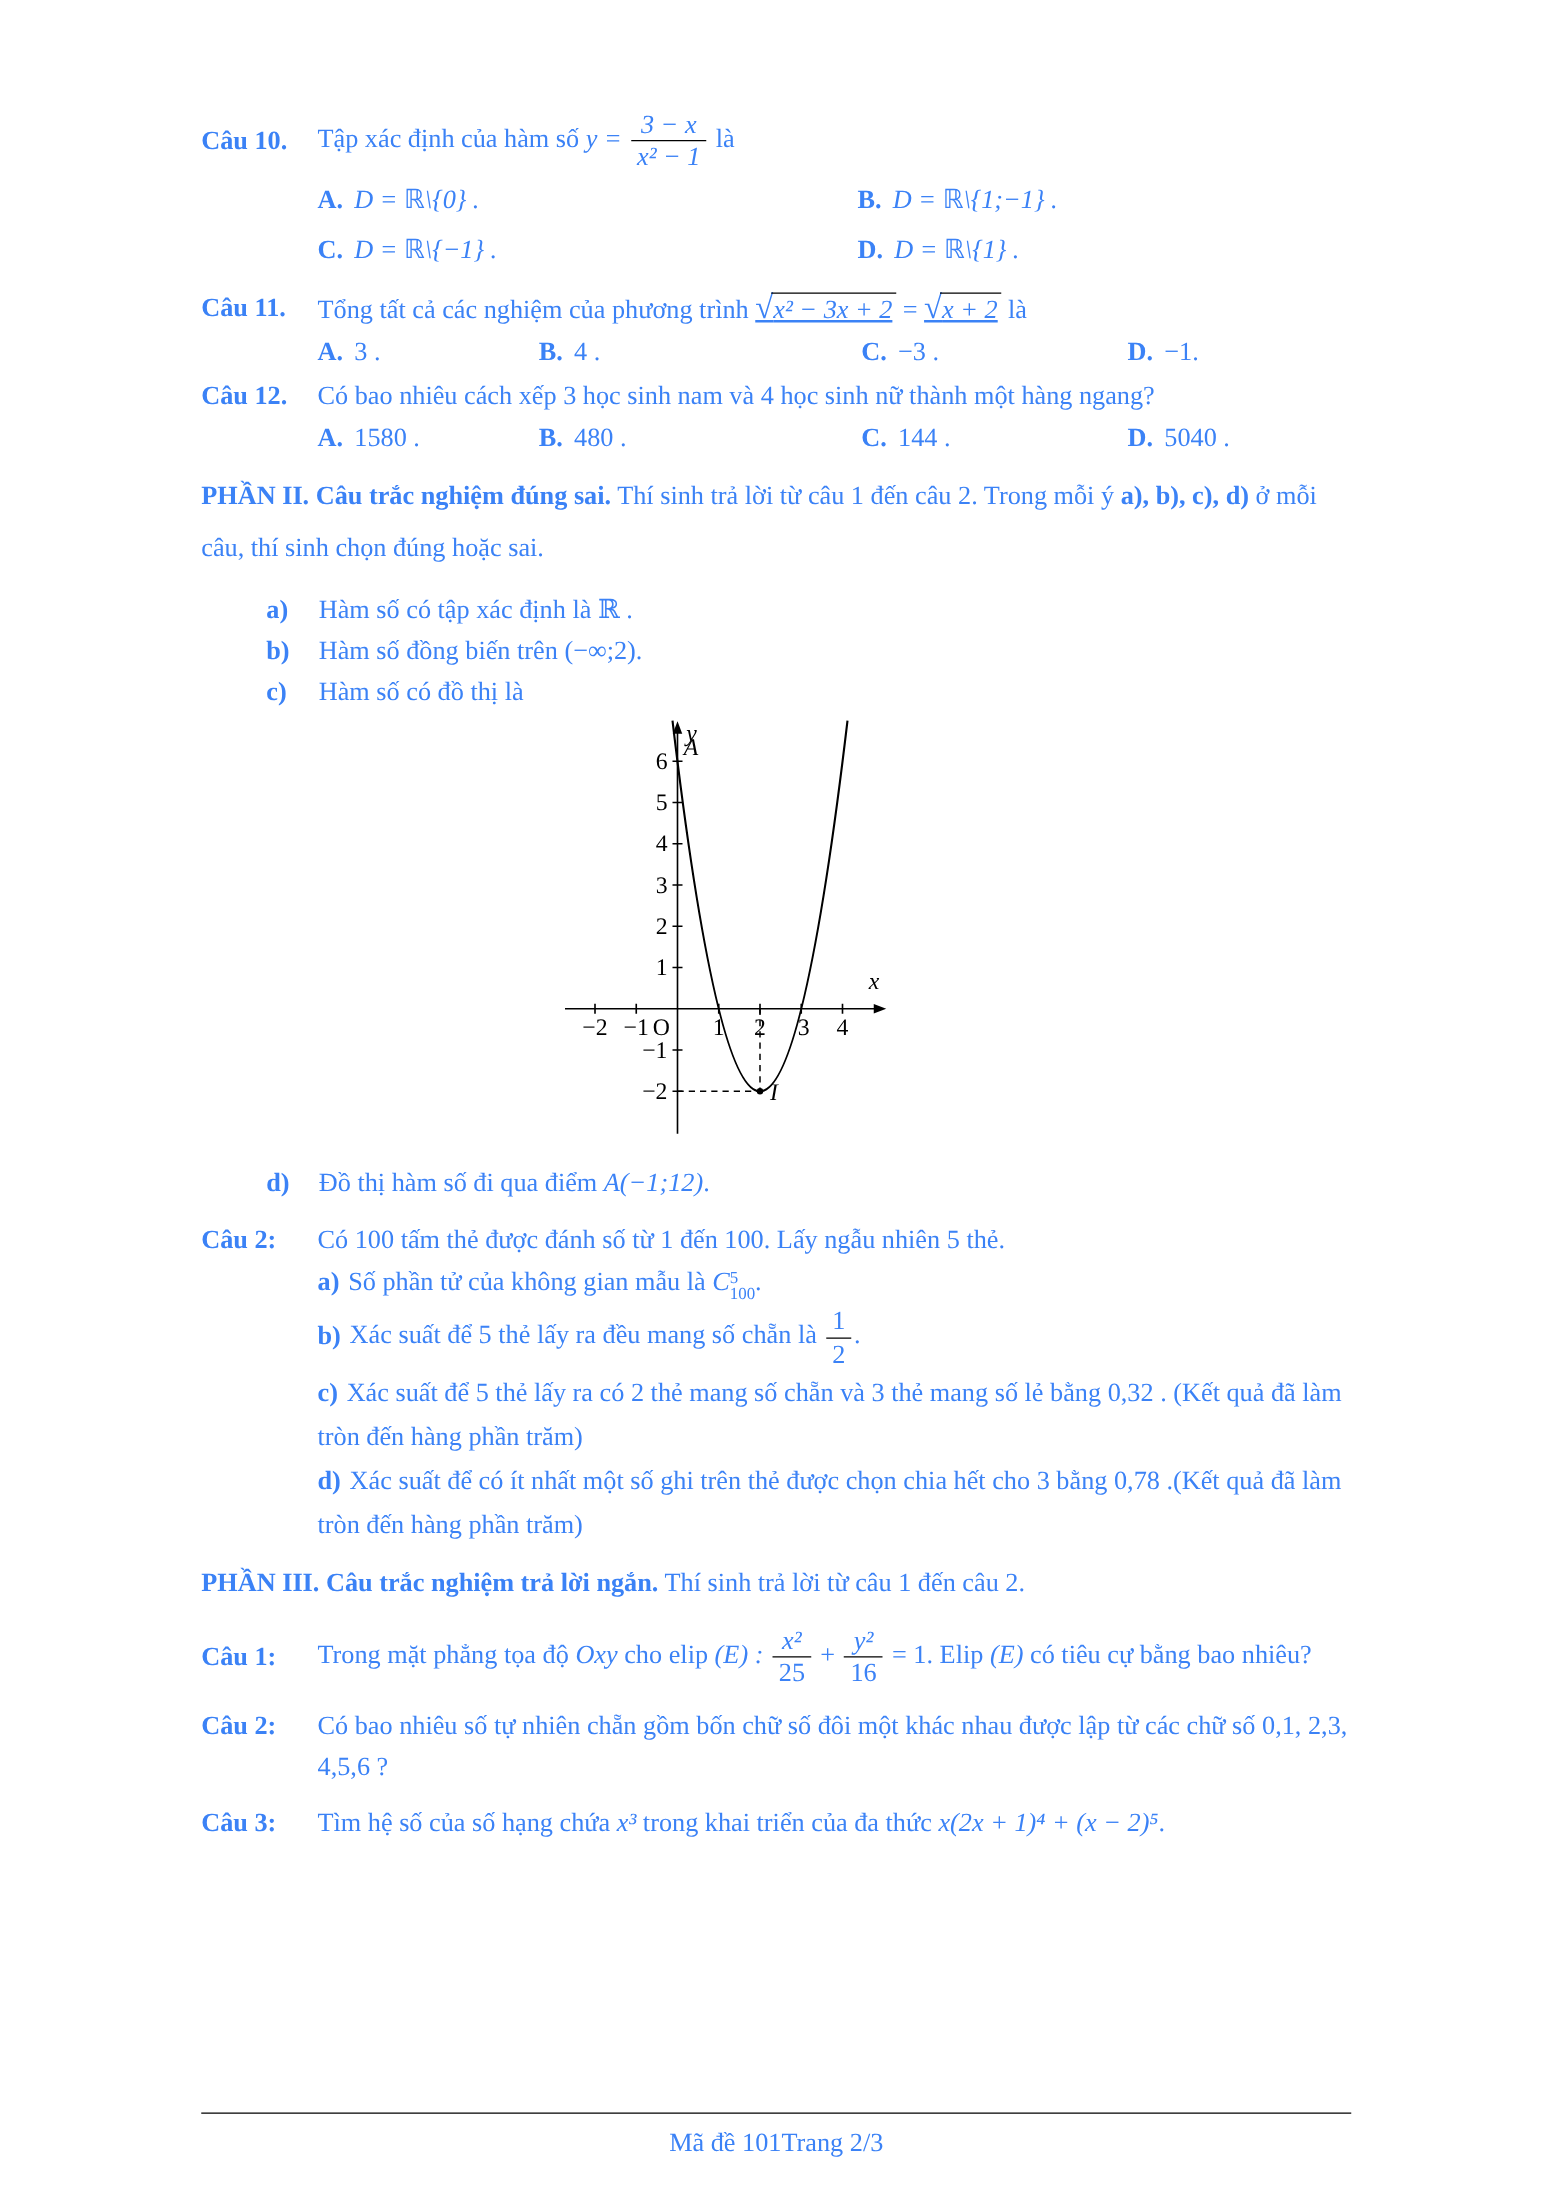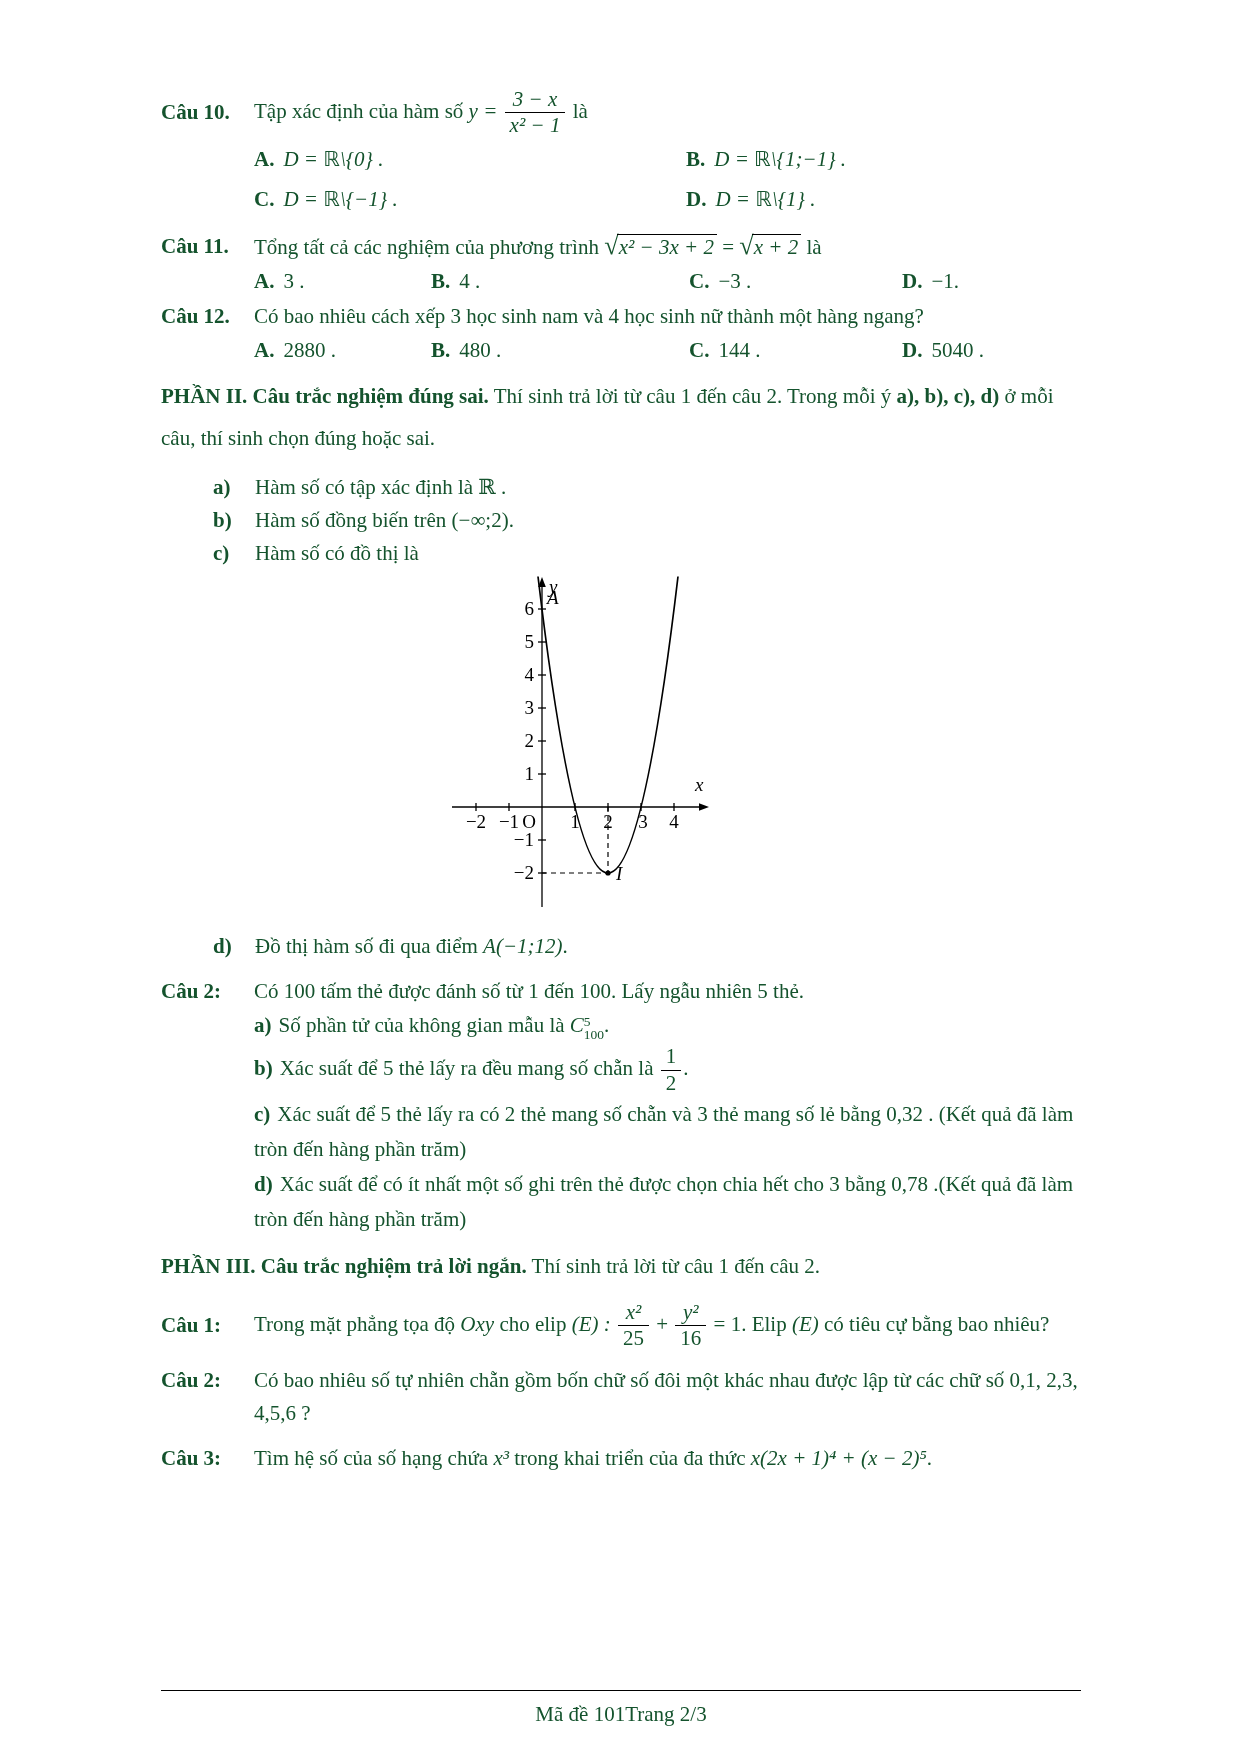--- a/index.html
+++ b/index.html
@@ -1,31 +1,31 @@
 <!DOCTYPE html>
 <html><head>
 <meta charset="utf-8">
 <style>
   * { margin:0; padding:0; box-sizing:border-box; }
   body { background:#ffffff; }
   .page {
     width:1241px; height:1755px; background:#fff; position:relative;
     font-family:"Liberation Serif","DejaVu Serif",serif;
-    font-size:21px; line-height:33px; color:#14532d;
+    font-size:21px; line-height:33px; color:#3b82f6;
     padding:86px 160px 0 161px;
   }
   b { font-weight:bold; }
   .math { font-style:italic; font-family:"Liberation Serif","DejaVu Serif","DejaVu Sans",serif; }
   .qrow { display:flex; align-items:center; }
   .q-label { font-weight:bold; flex:0 0 93px; }
   .q-body { flex:1; }
   .frac { display:inline-block; text-align:center; vertical-align:middle; padding:1px 2px; line-height:1.2; }
   .frac .fnum { display:block; padding:0 5px; }
   .frac .fden { display:block; border-top:1.4px solid #000; padding:0 5px; }
-  .sqrt { white-space:nowrap; }
+  .sqrt { white-space:nowrap;text-decoration:underline; }
   .sqrt .rsign { font-style:normal; font-size:1.25em; }
   .sqrt .rbody { border-top:1.4px solid #000; padding:0 3px 0 2px; margin-left:-2px; }
   .opts2 { display:grid; grid-template-columns:432px 1fr; margin-left:93px; line-height:40px; }
   .opts4 { display:grid; grid-template-columns:177px 258px 213px 1fr; margin-left:93px; line-height:34px; }
   .opt b { margin-right:9px; }
   .part-head { line-height:42px; margin-top:8px; }
   .sec11 { margin-top:10px; }
   .sec12 { margin-top:2px; }
   .sec2 { margin-top:12px; }
   .item { margin-left:52px; }
@@ -89,21 +89,21 @@
   </section>
 
   <section class="sec12">
     <div class="qrow">
       <span class="q-label">Câu 12.</span>
       <div class="q-body">
         <span>Có bao nhiêu cách xếp 3 học sinh nam và 4 học sinh nữ thành một hàng ngang?</span>
       </div>
     </div>
     <div class="opts4">
-      <span class="opt"><b>A.</b><span>2880 .</span></span>
+      <span class="opt"><b>A.</b><span>1580 .</span></span>
       <span class="opt"><b>B.</b><span>480 .</span></span>
       <span class="opt"><b>C.</b><span>144 .</span></span>
       <span class="opt"><b>D.</b><span>5040 .</span></span>
     </div>
   </section>
 
   <p class="part-head"><b>PHẦN II. Câu trắc nghiệm đúng sai.</b><span> Thí sinh trả lời từ câu 1 đến câu 2. Trong mỗi ý </span><b>a), b), c), d)</b><span> ở mỗi câu, thí sinh chọn đúng hoặc sai.</span></p>
 
   <section class="sec2">
     <p class="item"><span class="ilab">a)</span><span>Hàm số có tập xác định là ℝ .</span></p>

